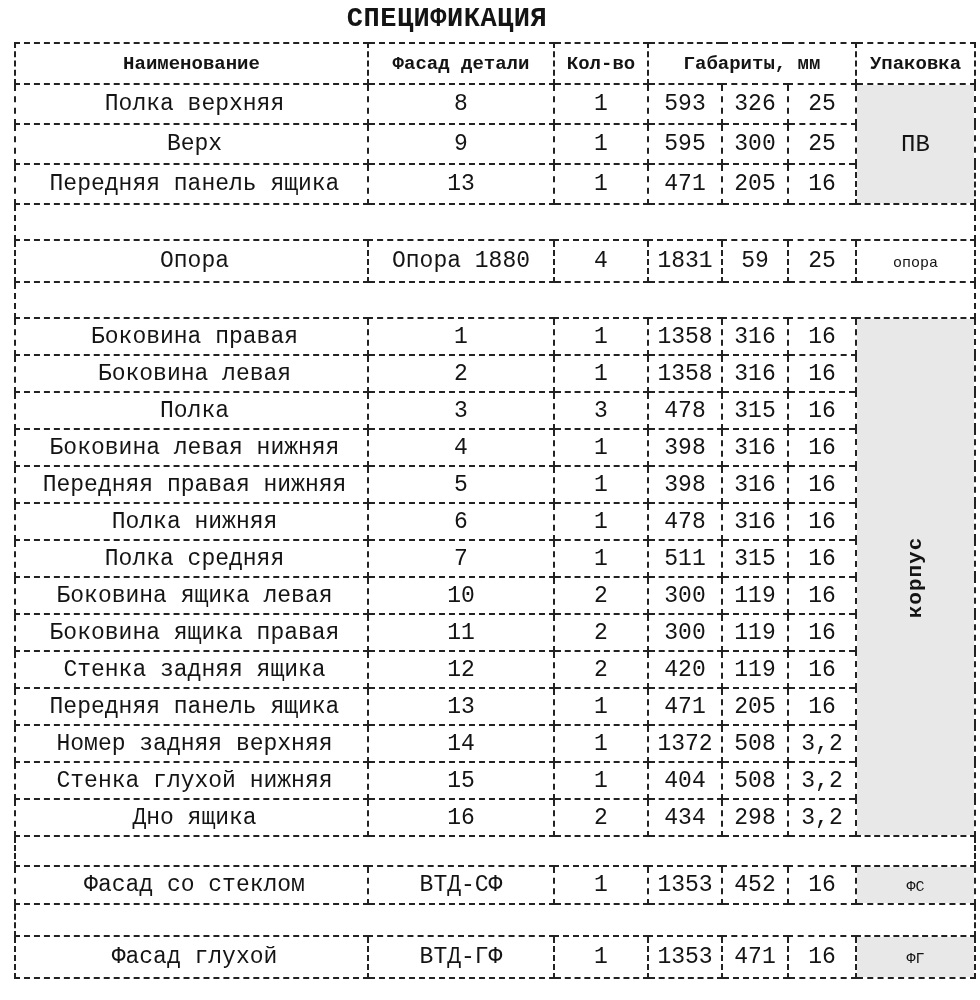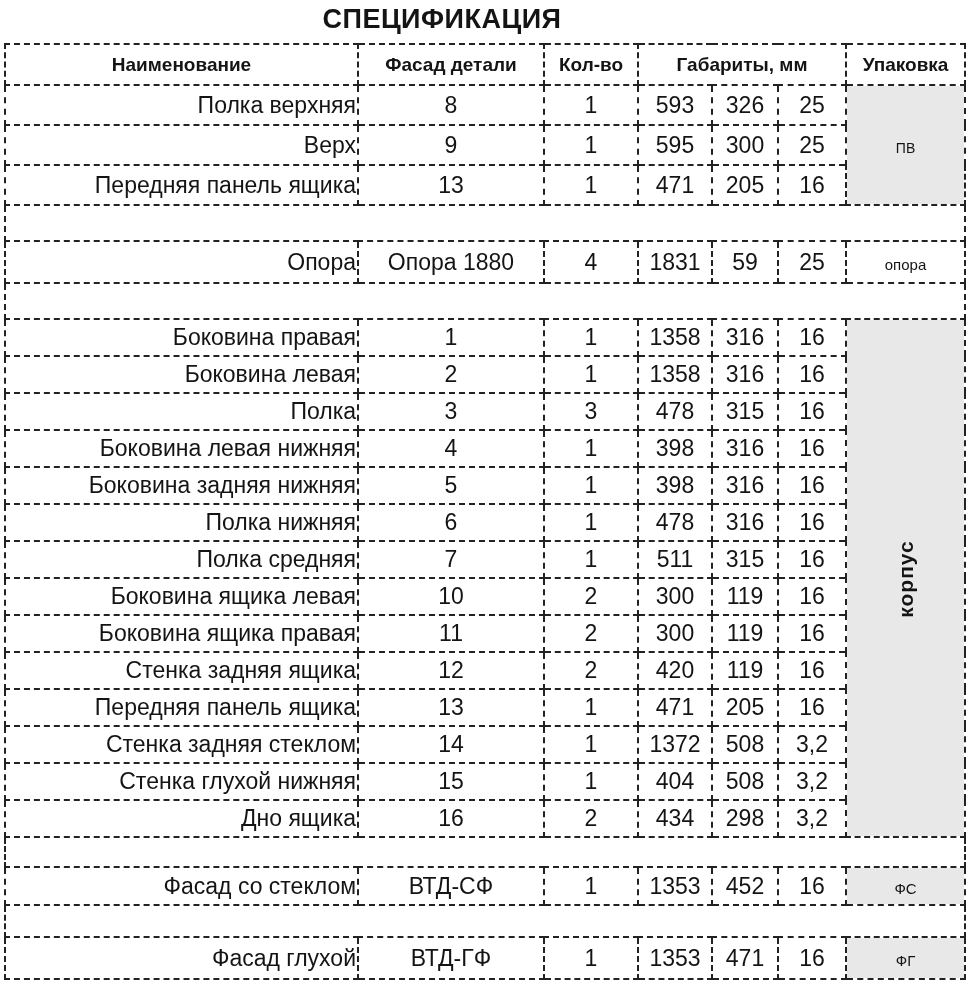--- a/index.html
+++ b/index.html
@@ -4,21 +4,21 @@
 <style>
   * { box-sizing: border-box; }
   html, body {
     margin: 0; padding: 0;
     width: 980px; height: 1000px;
     background: #ffffff;
     font-family: "Liberation Sans", sans-serif;
     color: #141414;
     overflow: hidden;
   }
-  .page { padding: 4px 10px 0 4px; }
+  .page { padding: 4px 10px 0 14px; font-family: Liberation Mono, monospace; }
   .title {
     margin: 0 0 8px 0;
     text-align: center;
     font-size: 27px;
     font-weight: bold;
     letter-spacing: 0.5px;
     transform: translateX(-45px);
   }
   table.spec-table {
     border-collapse: collapse;
@@ -31,30 +31,30 @@
     white-space: nowrap;
   }
   .spec-table thead th {
     font-size: 19px;
     font-weight: bold;
     text-align: center;
     height: 41px;
     padding: 0 2px;
   }
   .spec-table td { font-size: 23px; }
-  td.name-cell { text-align: right; padding-left: 7px; }
+  td.name-cell { text-align: center; padding-left: 7px; }
   td.num-cell  { text-align: center; padding: 0 2px; }
   tr.spacer-row td { background: #ffffff; }
   td.package-cell {
     text-align: center;
     vertical-align: middle;
     background: #ffffff;
   }
   td.package-cell.shaded { background: #e8e8e8; }
-  .package-label { font-size: 14px; display: inline-block; }
+  .package-label { font-size: 24px; display: inline-block; }
   td.package-cell.small .package-label { font-size: 15px; }
   td.package-cell.rotated .package-label {
     transform: rotate(-90deg);
     font-weight: bold;
     font-size: 21px;
     letter-spacing: 1px;
   }
 </style>
 </head>
 <body>
@@ -149,21 +149,21 @@
         </tr>
         <tr style="height: 37px;">
           <td class="name-cell">Боковина левая нижняя</td>
           <td class="num-cell">4</td>
           <td class="num-cell">1</td>
           <td class="num-cell">398</td>
           <td class="num-cell">316</td>
           <td class="num-cell">16</td>
         </tr>
         <tr style="height: 37px;">
-          <td class="name-cell">Боковина задняя нижняя</td>
+          <td class="name-cell">Передняя правая нижняя</td>
           <td class="num-cell">5</td>
           <td class="num-cell">1</td>
           <td class="num-cell">398</td>
           <td class="num-cell">316</td>
           <td class="num-cell">16</td>
         </tr>
         <tr style="height: 37px;">
           <td class="name-cell">Полка нижняя</td>
           <td class="num-cell">6</td>
           <td class="num-cell">1</td>
@@ -205,21 +205,21 @@
         </tr>
         <tr style="height: 37px;">
           <td class="name-cell">Передняя панель ящика</td>
           <td class="num-cell">13</td>
           <td class="num-cell">1</td>
           <td class="num-cell">471</td>
           <td class="num-cell">205</td>
           <td class="num-cell">16</td>
         </tr>
         <tr style="height: 37px;">
-          <td class="name-cell">Стенка задняя стеклом</td>
+          <td class="name-cell">Номер задняя верхняя</td>
           <td class="num-cell">14</td>
           <td class="num-cell">1</td>
           <td class="num-cell">1372</td>
           <td class="num-cell">508</td>
           <td class="num-cell">3,2</td>
         </tr>
         <tr style="height: 37px;">
           <td class="name-cell">Стенка глухой нижняя</td>
           <td class="num-cell">15</td>
           <td class="num-cell">1</td>

